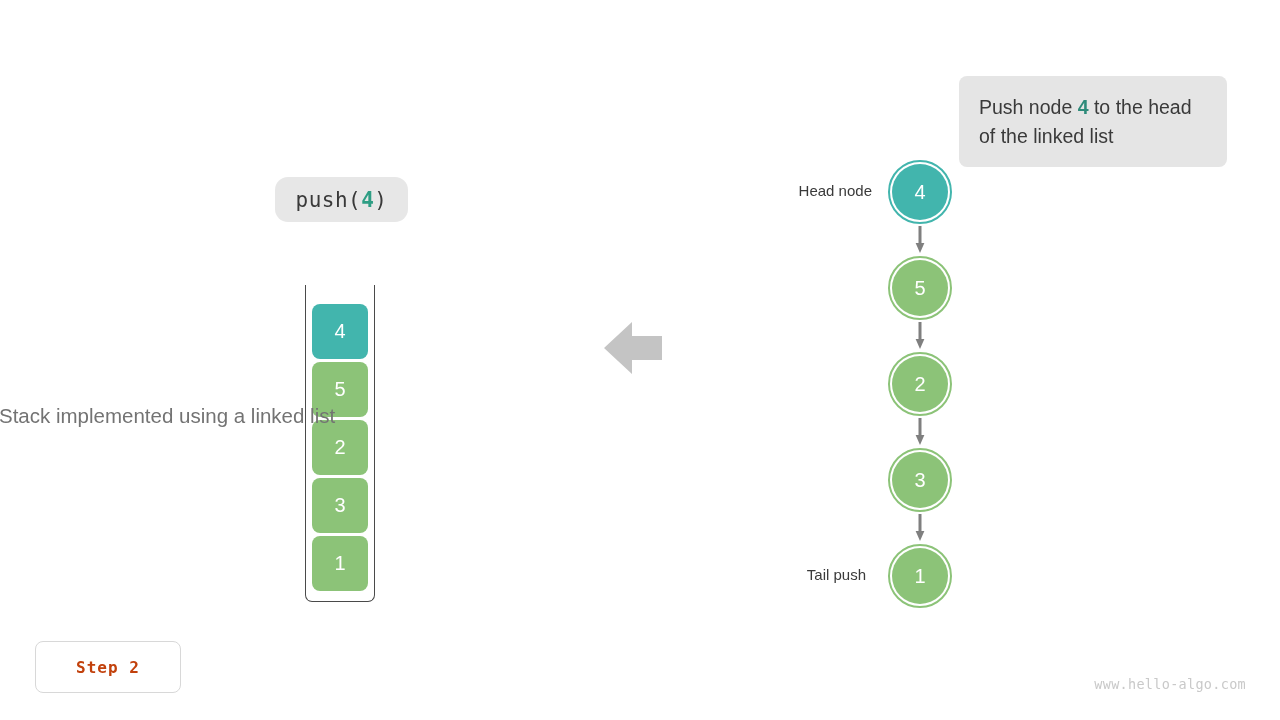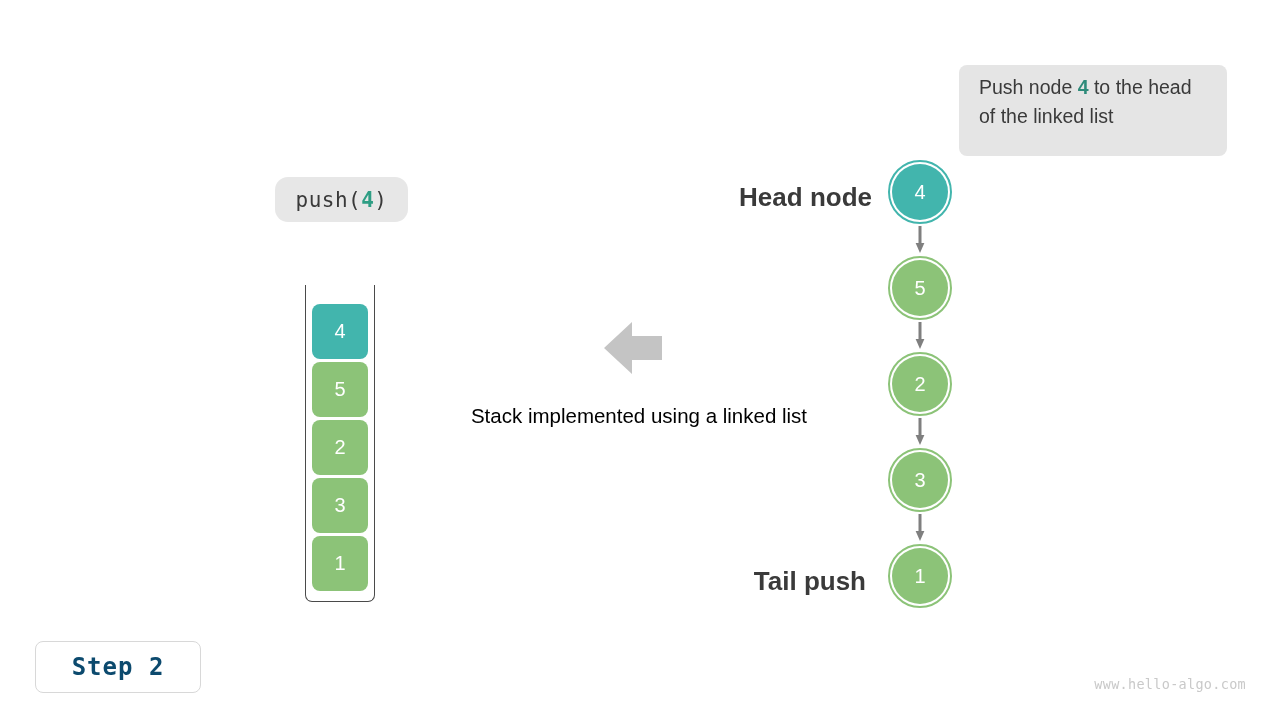--- a/index.html
+++ b/index.html
@@ -13,27 +13,27 @@
     position: relative;
     overflow: hidden;
     font-family: "Liberation Sans", sans-serif;
     -webkit-font-smoothing: antialiased;
   }
 
   
   .callout {
     position: absolute;
     left: 959px;
-    top: 65px;
+    top: 76px;
     width: 268px;
     height: 91px;
     background: #e5e5e5;
     border-radius: 8px;
     box-sizing: border-box;
-    padding: 8px 20px;
+    padding: 17px 20px;
     font-size: 19.5px;
     line-height: 29px;
     color: #3a3a3a;
   }
   .callout .hl {
     color: #2e8b7a;
     font-weight: bold;
   }
 
   
@@ -108,23 +108,23 @@
     left: 602px;
     top: 318px;
     width: 62px;
     height: 60px;
   }
   .caption {
     position: absolute;
     left: 0;
     top: 404px;
     width: 1280px;
-    text-align: center;
+    text-align: left;
     font-size: 20.5px;
-    color: #000000;
+    color: #737373;
   }
   .caption-inner {
     display: inline-block;
     transform: translateX(-1px);
   }
 
   
   .ll {
     position: absolute;
     left: 886px;
@@ -169,47 +169,47 @@
   .connector {
     position: absolute;
     left: 29px;
     width: 10px;
     height: 28px;
   }
 
   
   .side-label {
     position: absolute;
-    font-size: 26px;
-    font-weight: bold;
+    font-size: 15px;
+    font-weight: normal;
     color: #3a3a3a;
     white-space: nowrap;
     text-align: right;
   }
   #head-label { left: 600px; top: 182px; width: 272px; }
   #tail-label { left: 600px; top: 566px; width: 266px; }
 
   
   .step-badge {
     position: absolute;
     left: 35px;
     top: 641px;
-    width: 166px;
+    width: 146px;
     height: 52px;
     box-sizing: border-box;
     border: 1.4px solid #d8d8d8;
     border-radius: 8px;
     background: #ffffff;
     display: flex;
     align-items: center;
     justify-content: center;
     font-family: "DejaVu Sans Mono", monospace;
-    font-size: 24px;
+    font-size: 16px;
     font-weight: bold;
-    color: #0c4a6e;
+    color: #c2410c;
     letter-spacing: 1px;
   }
 
   
   .watermark {
     position: absolute;
     right: 34px;
     top: 676px;
     font-family: "DejaVu Sans Mono", monospace;
     font-size: 13.5px;

